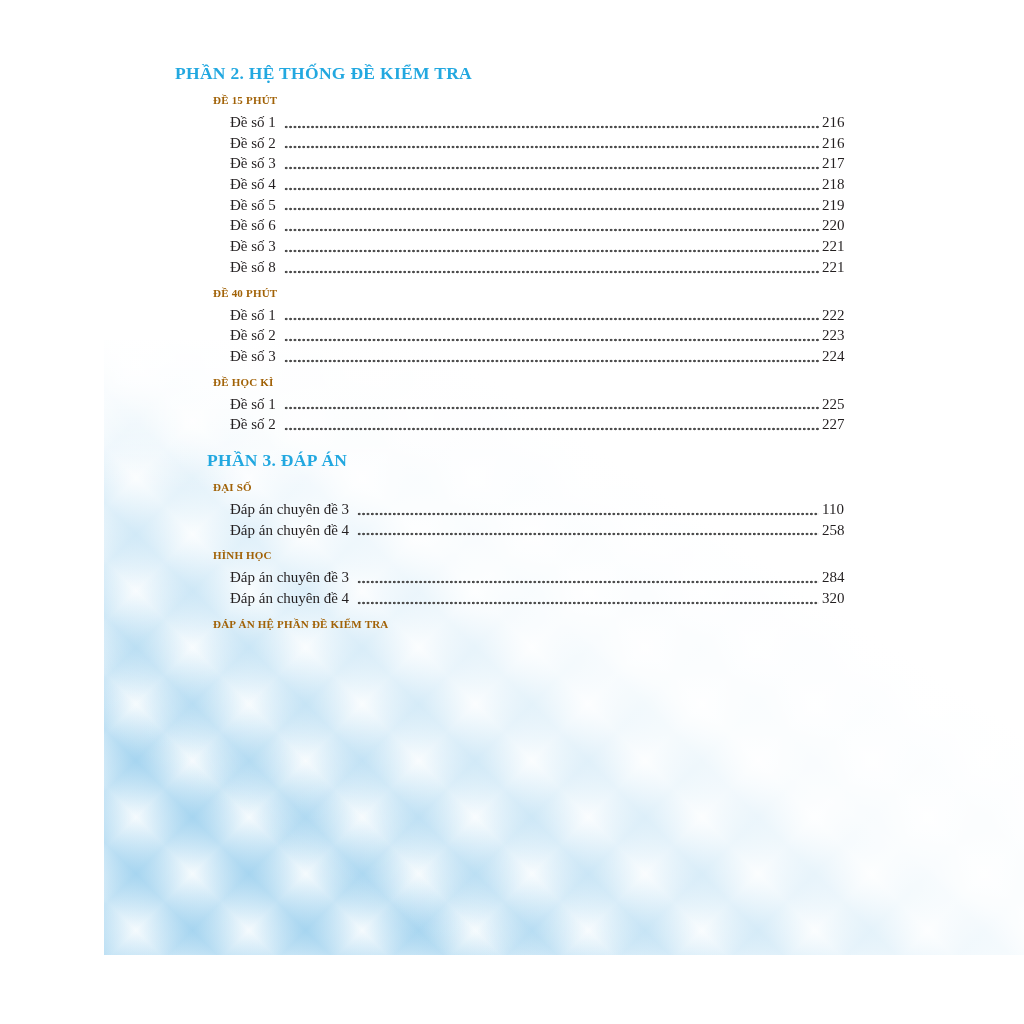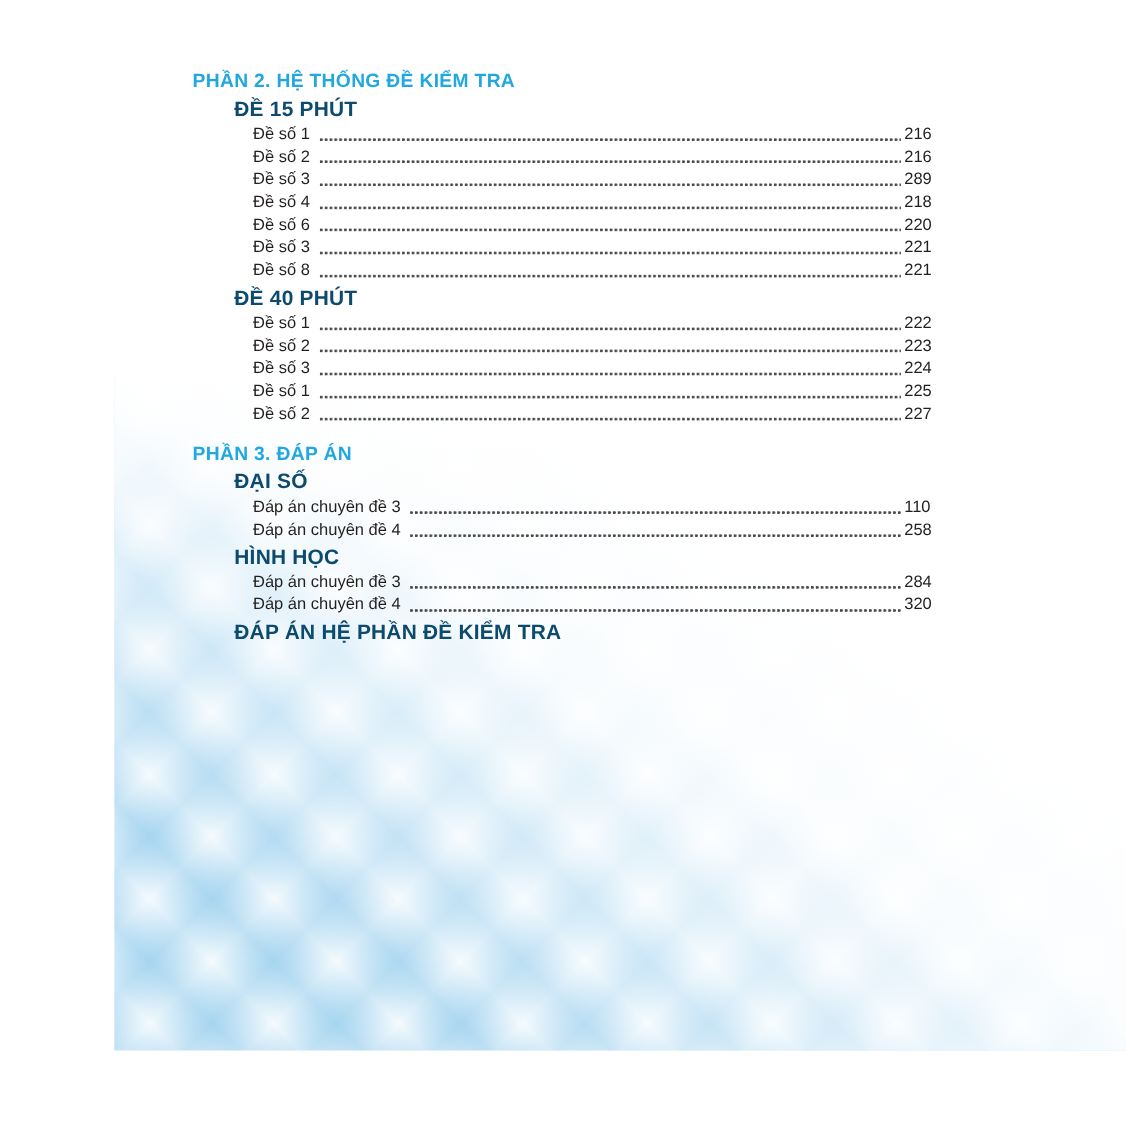--- a/index.html
+++ b/index.html
@@ -6,21 +6,21 @@
     margin: 0;
     padding: 0;
     background: #ffffff;
   }
   .page {
     position: relative;
     width: 1024px;
     height: 961px;
     overflow: hidden;
     background: #ffffff;
-    font-family: Liberation Sans, sans-serif;
+    font-family: Liberation Serif, serif;
     color: #231f20;
   }
 
   
   .pattern {
     position: absolute;
     left: 104px;
     top: 340px;
     right: 0;
     bottom: 6px;
@@ -48,28 +48,29 @@
   .section-title {
     margin: 0 0 6px 0;
     font-size: 17.5px;
     line-height: 22px;
     font-weight: bold;
     letter-spacing: 0.3px;
     color: var(--accent, #22a8e0);
   }
   .toc-section + .toc-section .section-title {
     margin-top: 14px;
+    margin-left: 32px;
   }
   .group-heading {
     margin: 5px 0 2px 38px;
-    font-size: 19px;
+    font-size: 11px;
     line-height: 20px;
     font-weight: bold;
     letter-spacing: 0.2px;
-    color: #0c4a6e;
+    color: #a16207;
   }
   .toc-row {
     display: flex;
     align-items: baseline;
     height: 20.7px;
     margin-left: 55px;
     font-size: 15px;
   }
   .toc-label {
     white-space: nowrap;
@@ -106,28 +107,33 @@
           <span class="toc-page">216</span>
         </div>
         <div class="toc-row">
           <span class="toc-label">Đề số 2</span>
           <span class="toc-dots"></span>
           <span class="toc-page">216</span>
         </div>
         <div class="toc-row">
           <span class="toc-label">Đề số 3</span>
           <span class="toc-dots"></span>
-          <span class="toc-page">289</span>
+          <span class="toc-page">217</span>
         </div>
         <div class="toc-row">
           <span class="toc-label">Đề số 4</span>
           <span class="toc-dots"></span>
           <span class="toc-page">218</span>
         </div>
         <div class="toc-row">
+          <span class="toc-label">Đề số 5</span>
+          <span class="toc-dots"></span>
+          <span class="toc-page">219</span>
+        </div>
+        <div class="toc-row">
           <span class="toc-label">Đề số 6</span>
           <span class="toc-dots"></span>
           <span class="toc-page">220</span>
         </div>
         <div class="toc-row">
           <span class="toc-label">Đề số 3</span>
           <span class="toc-dots"></span>
           <span class="toc-page">221</span>
         </div>
         <div class="toc-row">
@@ -144,20 +150,21 @@
         <div class="toc-row">
           <span class="toc-label">Đề số 2</span>
           <span class="toc-dots"></span>
           <span class="toc-page">223</span>
         </div>
         <div class="toc-row">
           <span class="toc-label">Đề số 3</span>
           <span class="toc-dots"></span>
           <span class="toc-page">224</span>
         </div>
+        <h2 class="group-heading">ĐỀ HỌC KÌ</h2>
         <div class="toc-row">
           <span class="toc-label">Đề số 1</span>
           <span class="toc-dots"></span>
           <span class="toc-page">225</span>
         </div>
         <div class="toc-row">
           <span class="toc-label">Đề số 2</span>
           <span class="toc-dots"></span>
           <span class="toc-page">227</span>
         </div>

